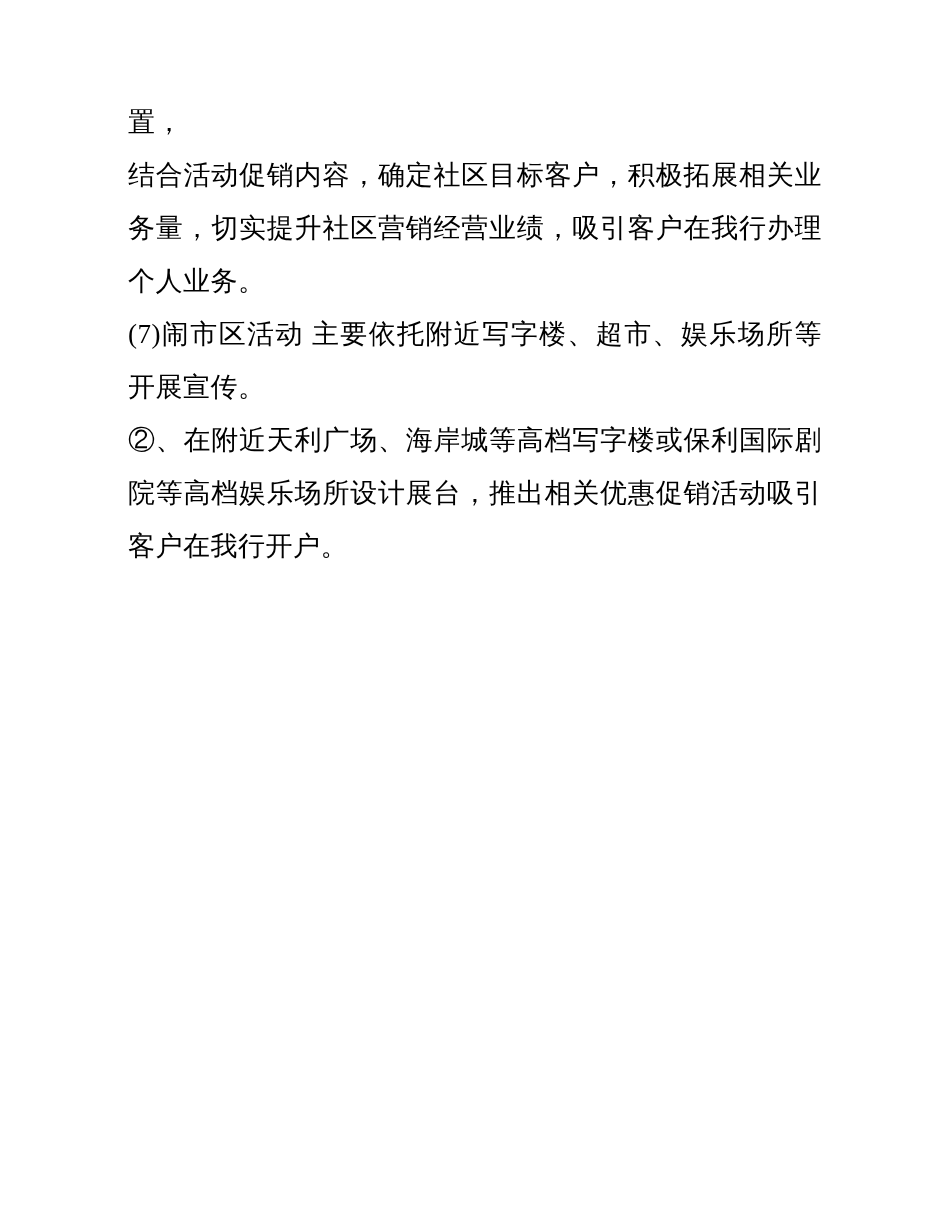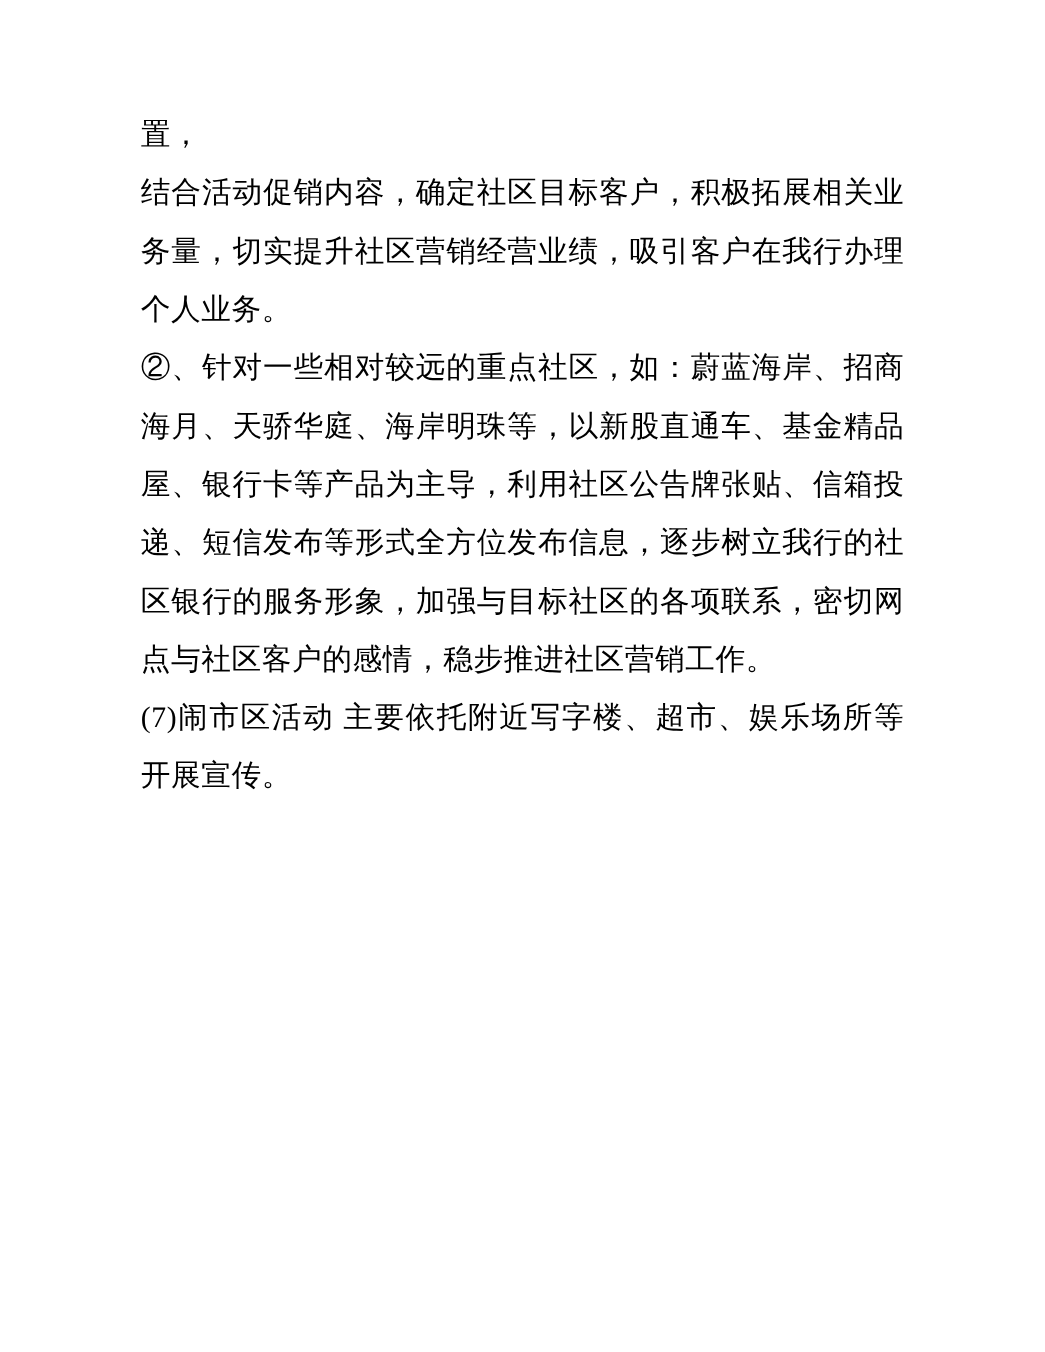--- a/index.html
+++ b/index.html
@@ -38,16 +38,16 @@
     text-indent: 0;
   }
 </style>
 </head>
 <body>
 
 <div class="page">
   <div class="doc-body">
     <p class="para">置，</p>
     <p class="para">结合活动促销内容，确定社区目标客户，积极拓展相关业务量，切实提升社区营销经营业绩，吸引客户在我行办理个人业务。</p>
-    <p class="para">②、针对一些相对较远的重点社区，如：蔚蓝海岸、招商海月、天骄华庭、海岸明珠等，以新股直通车、基金精品屋、银行卡等产品为主导，利用社区公告牌张贴、信箱投递、短信发布等形式全方位发布信息，逐步树立我行的社区银行的服务形象，加强与目标社区的各项联系，密切网点与社区客户的感情，稳步推进社区营销工作。</p>
     <p class="para">(7)闹市区活动 主要依托附近写字楼、超市、娱乐场所等开展宣传。</p>
+    <p class="para">②、在附近天利广场、海岸城等高档写字楼或保利国际剧院等高档娱乐场所设计展台，推出相关优惠促销活动吸引客户在我行开户。</p>
   </div>
 </div>
 
 </body></html>

